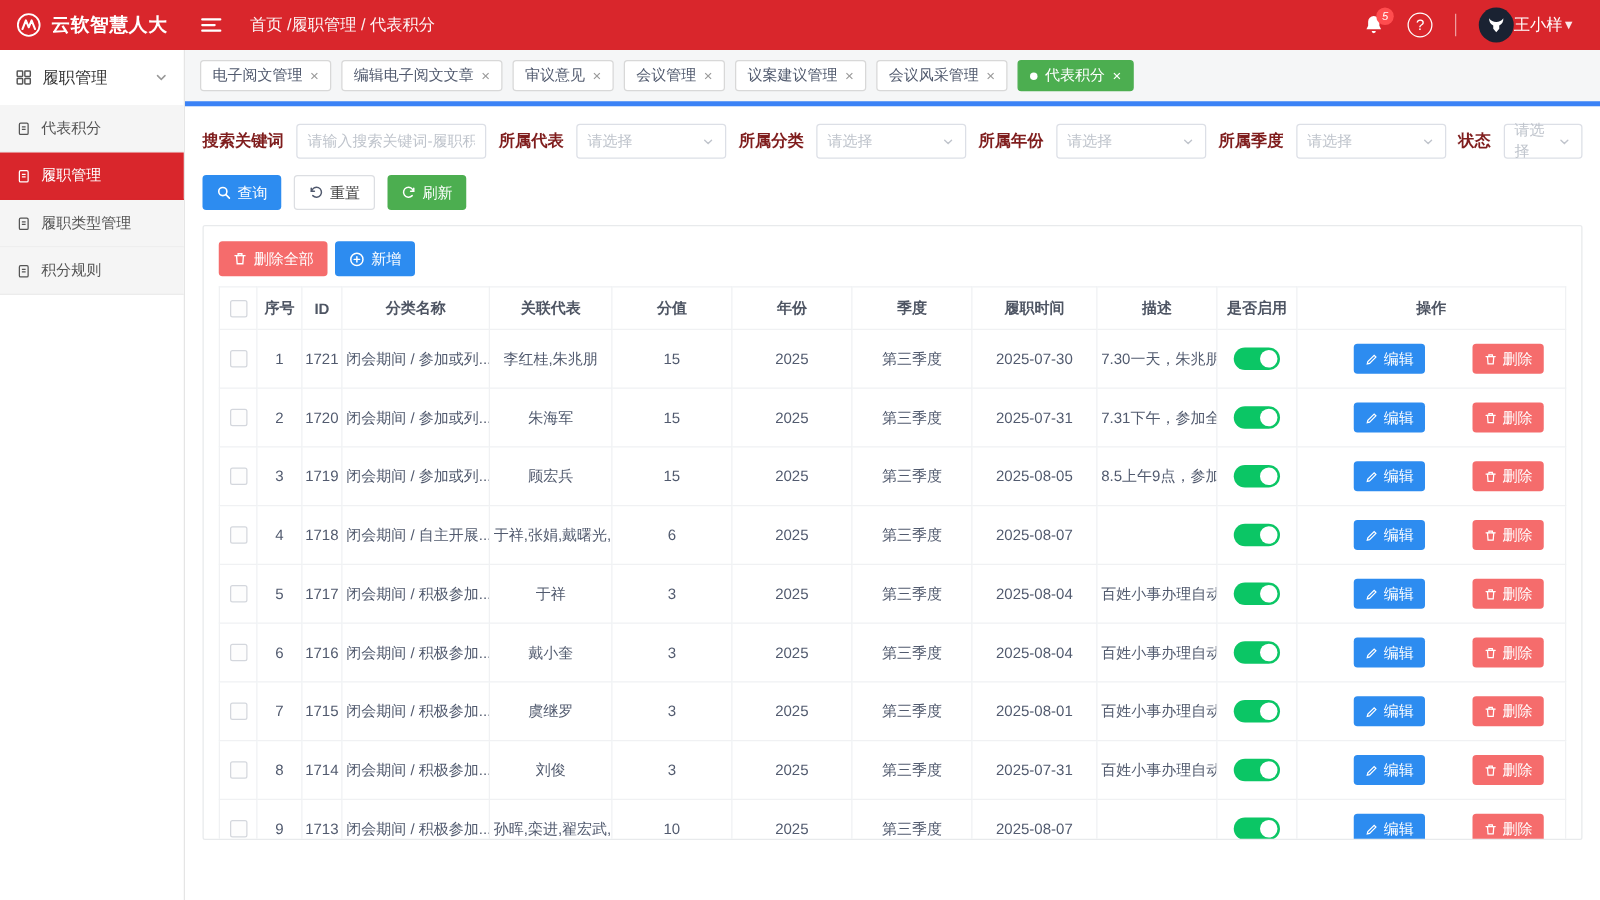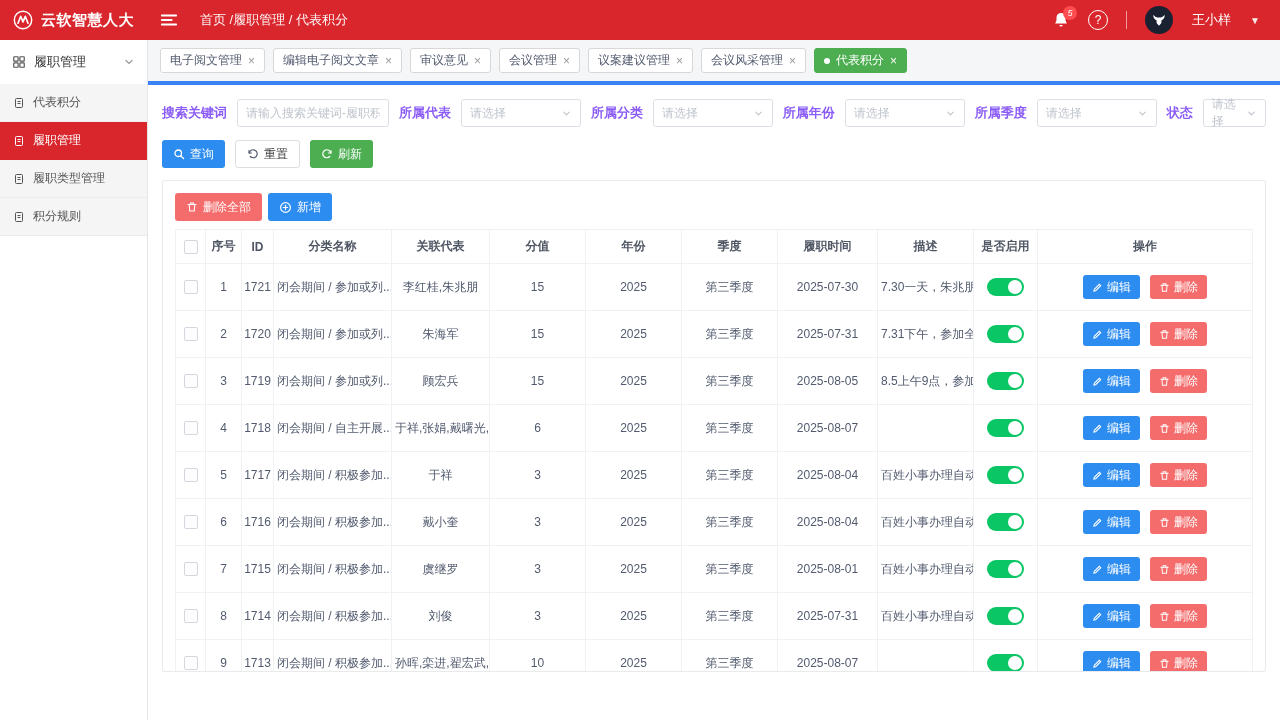--- a/index.html
+++ b/index.html
@@ -12,21 +12,21 @@
   .brand-text { font-size: 15px; font-weight: bold; letter-spacing: .5px; white-space: nowrap; }
   .collapse { margin-left: 12px; display: flex; align-items: center; cursor: pointer; }
   .breadcrumb { margin-left: 22px; font-size: 13px; opacity: .95; }
   .top-right { margin-left: auto; display: flex; align-items: center; gap: 18px; padding-right: 20px; }
   .bell { position: relative; display: flex; cursor: pointer; }
   .badge { position: absolute; top: -5px; right: -7px; min-width: 14px; height: 14px; border-radius: 7px;
     background: #ff4d4f; color: #fff; font-size: 9px; display: flex; align-items: center; justify-content: center; padding: 0 3px; }
   .help { width: 20px; height: 20px; border: 1.5px solid #fff; border-radius: 50%; font-size: 12px;
     display: flex; align-items: center; justify-content: center; cursor: pointer; }
   .vdiv { width: 1px; height: 18px; background: rgba(255,255,255,.55); }
-  .userblock { display: flex; align-items: center; gap: 19px; cursor: pointer; }
+  .userblock { display: flex; align-items: center; gap: 0; cursor: pointer; }
   .avatar { width: 28px; height: 28px; border-radius: 50%; background: #1a2232; display: flex; align-items: center; justify-content: center; }
   .username { font-size: 13px; }
   .caret-w { font-size: 10px; opacity: .9; }
 
   
   .layout { display: flex; height: 680px; }
   .sidebar { width: 148px; flex: 0 0 148px; background: #fff; border-right: 1px solid #e5e5e5; }
   .side-group { height: 44px; display: flex; align-items: center; gap: 8px; padding: 0 12px;
     font-size: 13px; color: #333; cursor: pointer; }
   .side-group .gcaret { margin-left: auto; color: #999; display: flex; }
@@ -41,21 +41,21 @@
   .tabstrip { background: #f5f6f7; border-bottom: 4px solid #3b82f6; padding: 8px 12px; display: flex; gap: 8px; }
   .tab { background: #fff; border: 1px solid #d8d8d8; border-radius: 3px; padding: 3px 9px; font-size: 12px;
     color: #515a6e; display: flex; align-items: center; gap: 6px; cursor: pointer; white-space: nowrap; }
   .tab .tab-close { color: #999; font-size: 12px; line-height: 1; }
   .tab.active { background: var(--green, #4cae50); border-color: var(--green, #4cae50); color: #fff; }
   .tab.active .tab-close { color: #fff; }
   .tab .dot { width: 6px; height: 6px; border-radius: 50%; background: #fff; }
 
   
   .filters { display: flex; align-items: center; gap: 10px; padding: 14px 14px 0 14px; flex-wrap: nowrap; }
-  .f-label { font-size: 13px; font-weight: bold; color: #8b5cf6; white-space: nowrap; }
+  .f-label { font-size: 13px; font-weight: bold; color: #7f1d1d; white-space: nowrap; }
   .f-input { width: 152px; height: 28px; border: 1px solid #dcdfe6; border-radius: 3px; padding: 0 8px;
     font-size: 12px; color: #606266; outline: none; font-family: inherit; }
   .f-input::placeholder { color: #bfc4cc; }
   .f-select { width: 126px; height: 28px; border: 1px solid #dcdfe6; border-radius: 3px; padding: 0 8px;
     display: flex; align-items: center; justify-content: space-between; cursor: pointer; background: #fff; }
   .f-select.narrow { width: 66px; }
   .f-select .ph { font-size: 12px; color: #bfc4cc; }
   .f-select .caret { color: #c0c4cc; display: flex; }
 
   
@@ -81,21 +81,21 @@
   td.c-id { word-break: break-all; line-height: 1.35; padding: 4px 2px; }
 
   .checkbox { width: 14px; height: 14px; border: 1px solid #d4d7dd; border-radius: 2px; background: #fdfdfd; margin: 0 auto; cursor: pointer; }
 
   .switch { width: 37px; height: 18px; border-radius: 9px; background: #ccc; position: relative; margin: 0 auto; cursor: pointer; }
   .switch.on { background: var(--toggle, #0bc665); }
   .switch .knob { width: 14px; height: 14px; border-radius: 50%; background: #fff; position: absolute; top: 2px; left: 2px; }
   .switch.on .knob { left: auto; right: 2px; }
 
   .mini { height: 24px; border: none; border-radius: 3px; padding: 0 9px; font-size: 12px; color: #fff;
-    display: inline-flex; align-items: center; gap: 4px; cursor: pointer; font-family: inherit; }
+    display: inline-flex; align-items: center; gap: 4px; cursor: pointer; font-family: inherit; margin-left: 28px; }
   .mini.blue { background: var(--blue, #2d8cf0); }
   .mini.pink { background: var(--pink, #f56c6c); justify-content: center; }
   .c-ops .opwrap { display: flex; gap: 10px; justify-content: center; }
 </style>
 </head>
 <body>
 
 <div class="topbar">
   <div class="brand">
     <span class="mi">

